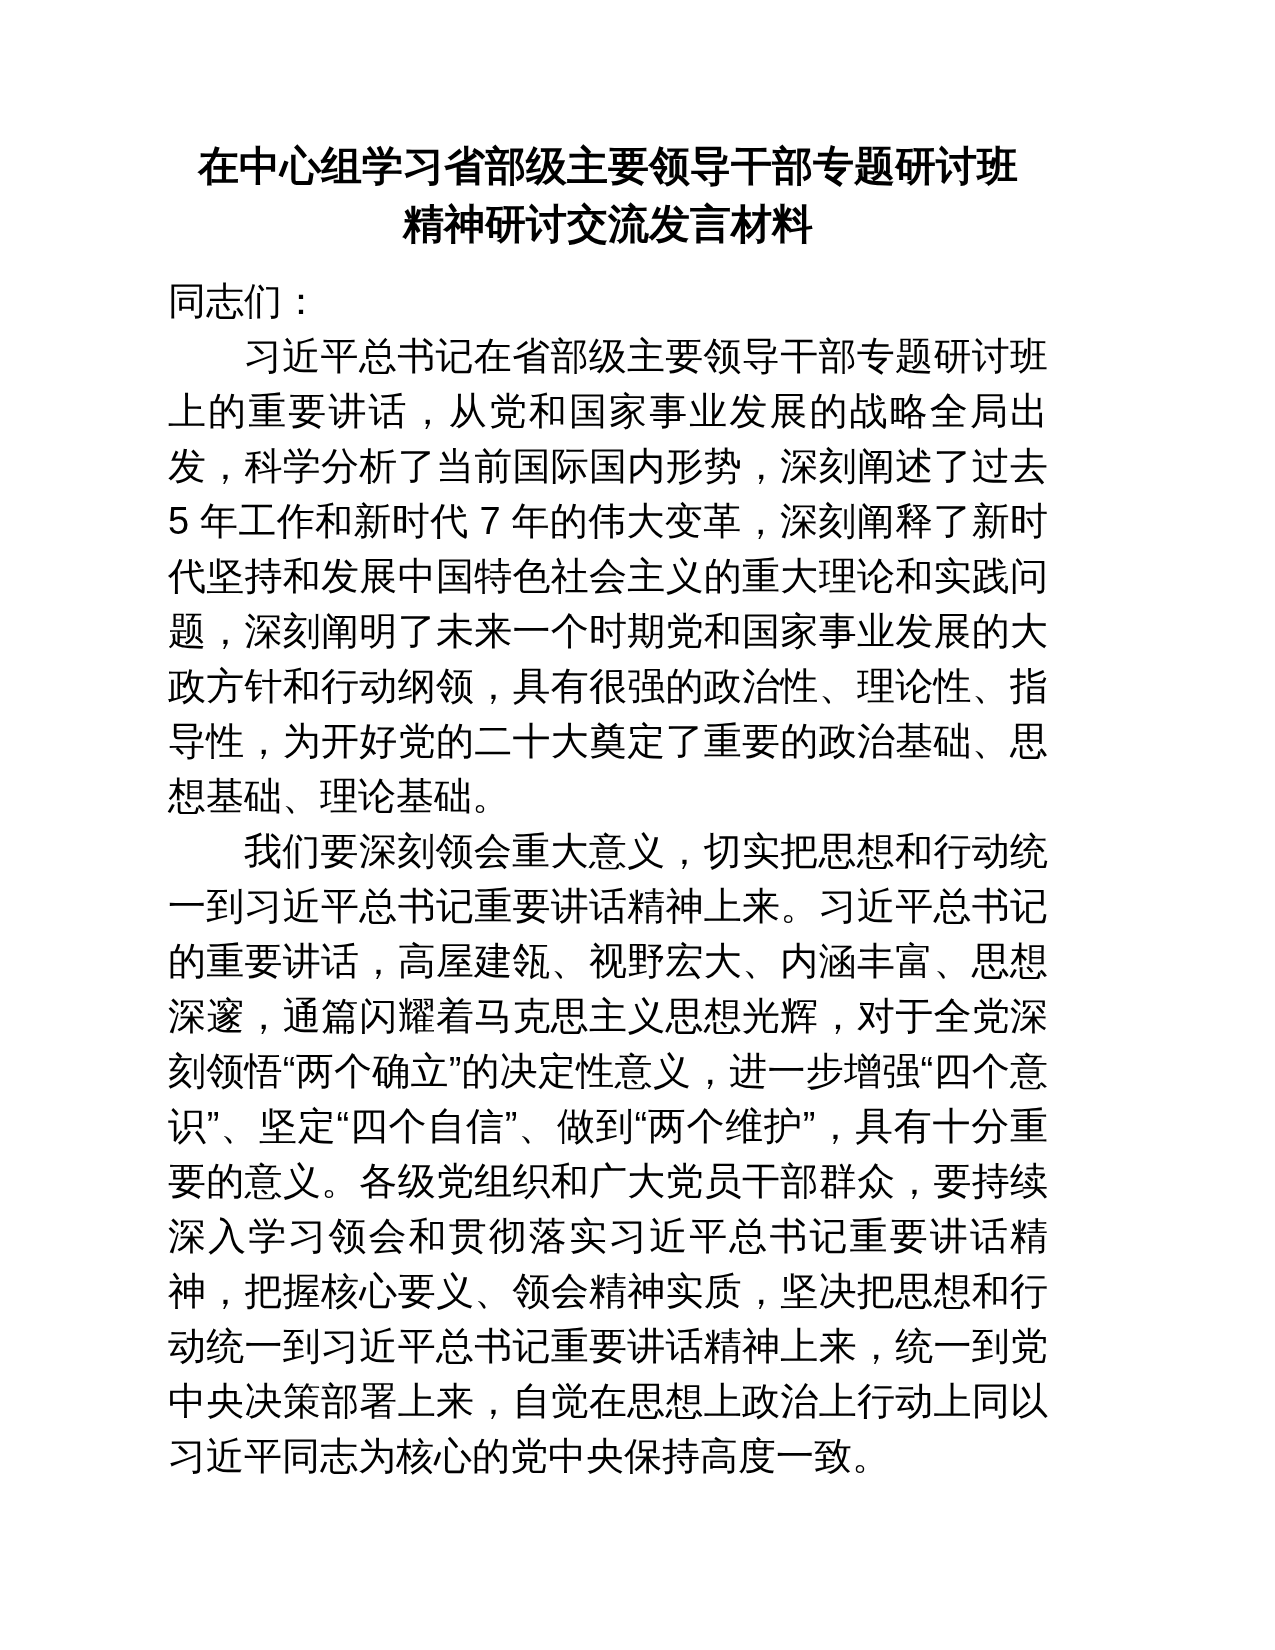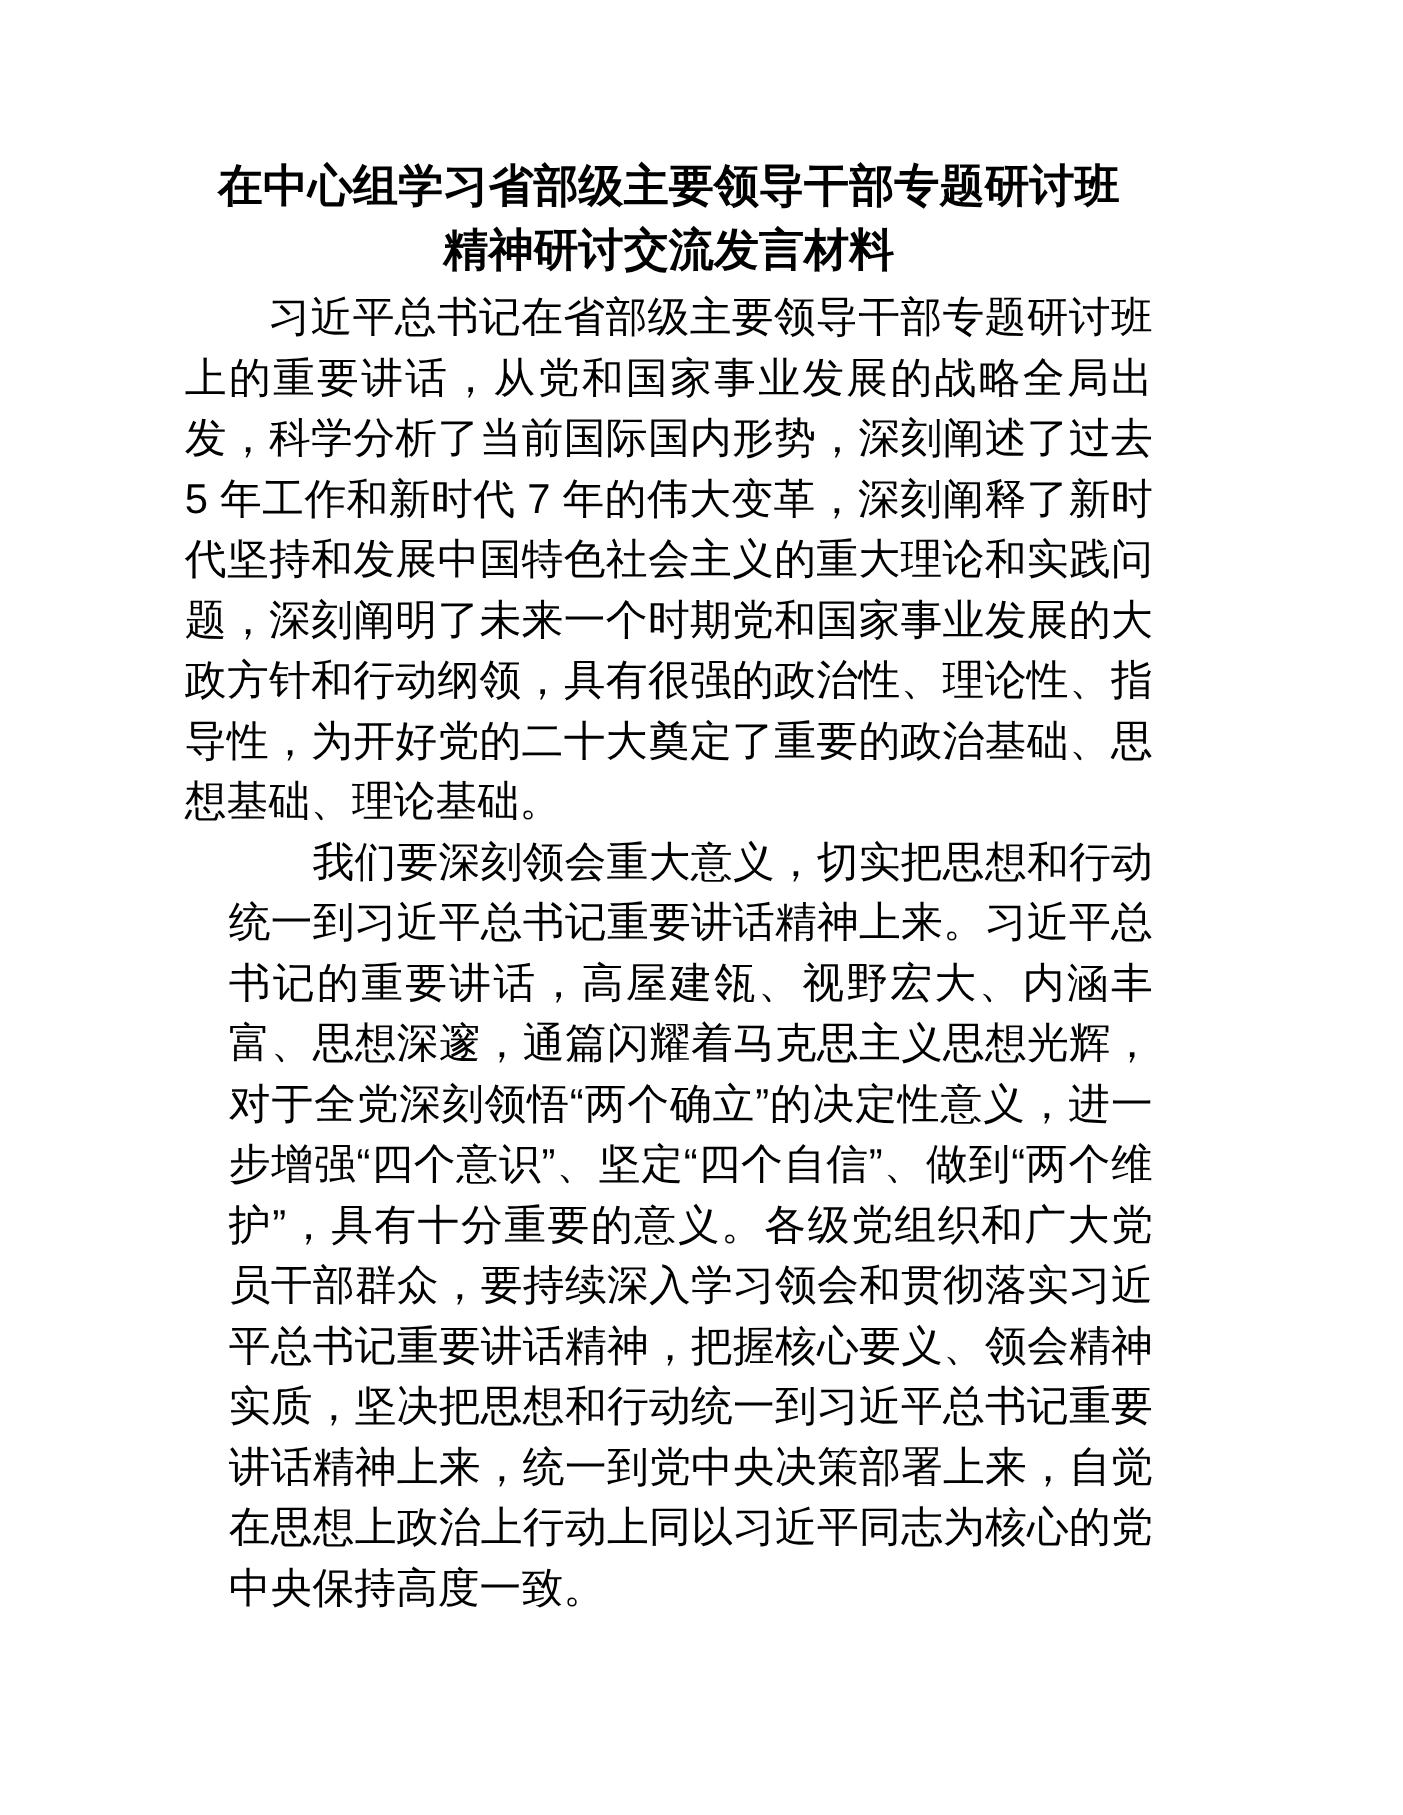--- a/index.html
+++ b/index.html
@@ -31,52 +31,53 @@
     font-size: 41px;
     font-weight: bold;
     line-height: 58px;
     text-align: center;
     letter-spacing: 0px;
     margin: 0 0 6px 0;
     white-space: nowrap;
   }
   .doc-title .title-line {
     display: block;
+    font-family: Liberation Mono, monospace;
   }
   .salutation {
     font-size: 38px;
     line-height: 55px;
     margin: 18px 0 0 0;
     text-align: justify;
     text-justify: inter-ideograph;
   }
   .para {
     font-size: 38px;
     line-height: 55px;
     margin: 0;
     text-indent: 2em;
     text-align: justify;
     text-justify: inter-ideograph;
     word-break: break-all;
   }
   .para + .para {
     margin-top: 0px;
-    margin-left: 40px;
   }
 </style>
 </head>
 <body>
 
 <div class="page">
   <div class="doc-body">
 
     <h1 class="doc-title">
       <span class="title-line">在中心组学习省部级主要领导干部专题研讨班</span>
       <span class="title-line">精神研讨交流发言材料</span>
     </h1>
 
+    <p class="salutation">同志们：</p>
 
     <p class="para">习近平总书记在省部级主要领导干部专题研讨班上的重要讲话，从党和国家事业发展的战略全局出发，科学分析了当前国际国内形势，深刻阐述了过去 5 年工作和新时代 7 年的伟大变革，深刻阐释了新时代坚持和发展中国特色社会主义的重大理论和实践问题，深刻阐明了未来一个时期党和国家事业发展的大政方针和行动纲领，具有很强的政治性、理论性、指导性，为开好党的二十大奠定了重要的政治基础、思想基础、理论基础。</p>
 
     <p class="para">我们要深刻领会重大意义，切实把思想和行动统一到习近平总书记重要讲话精神上来。习近平总书记的重要讲话，高屋建瓴、视野宏大、内涵丰富、思想深邃，通篇闪耀着马克思主义思想光辉，对于全党深刻领悟“两个确立”的决定性意义，进一步增强“四个意识”、坚定“四个自信”、做到“两个维护”，具有十分重要的意义。各级党组织和广大党员干部群众，要持续深入学习领会和贯彻落实习近平总书记重要讲话精神，把握核心要义、领会精神实质，坚决把思想和行动统一到习近平总书记重要讲话精神上来，统一到党中央决策部署上来，自觉在思想上政治上行动上同以习近平同志为核心的党中央保持高度一致。</p>
 
   </div>
 </div>
 
 </body></html>

